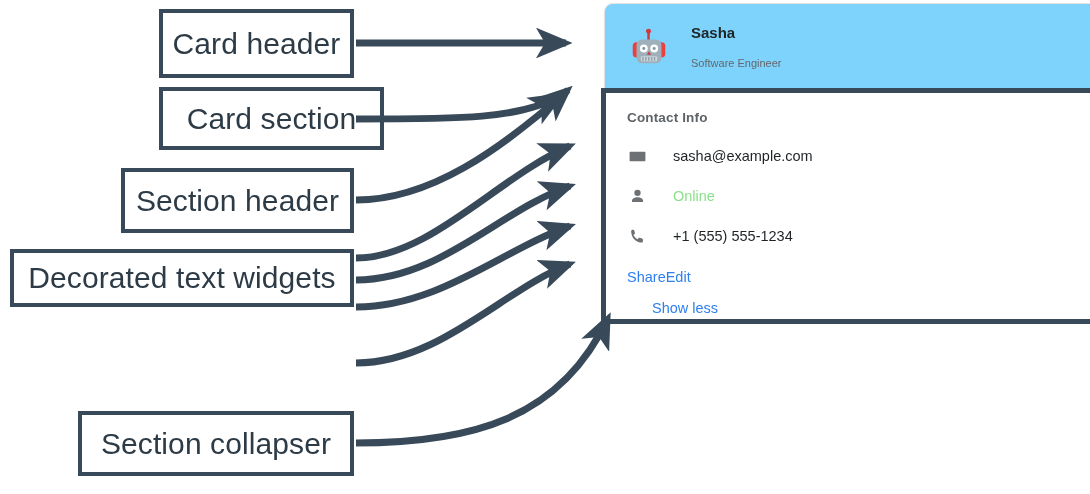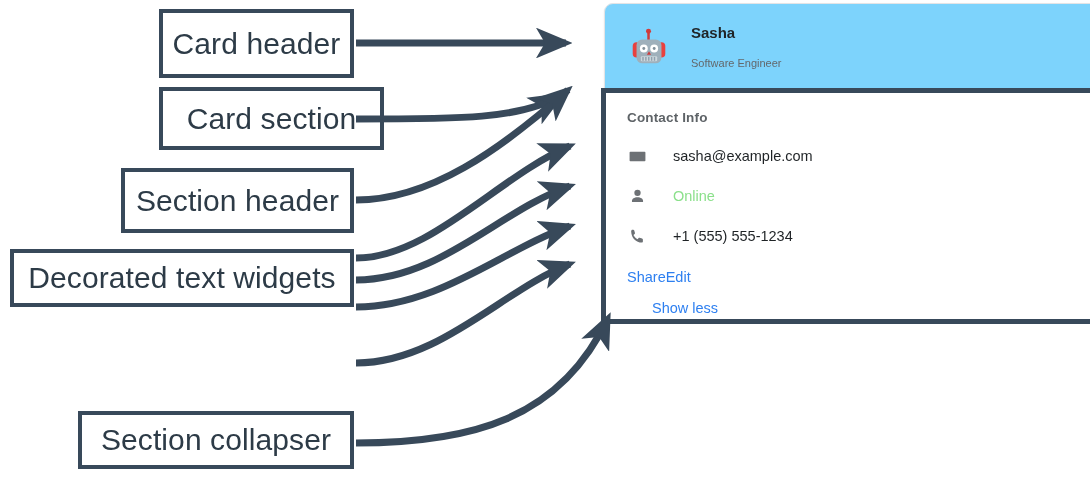--- a/index.html
+++ b/index.html
@@ -239,21 +239,21 @@
 
   <div class="callout" style="left:121px; top:168px; width:233px; height:65px;">
     <span>Section header</span>
   </div>
 
   <div class="callout" style="left:10px; top:249px; width:344px; height:58px;">
     <span>Decorated text widgets</span>
   </div>
 
 
-  <div class="callout" style="left:78px; top:411px; width:276px; height:58px;">
+  <div class="callout" style="left:78px; top:411px; width:276px; height:65px;">
     <span>Section collapser</span>
   </div>
 
   <svg id="annotation-arrows" viewBox="0 0 1090 494">
     <defs>
       <marker id="arrowhead" markerWidth="5.2" markerHeight="4.4" refX="4.3" refY="2.2" orient="auto" markerUnits="strokeWidth">
         <path d="M0,0 L5.2,2.2 L0,4.4 L1.3,2.2 z" fill="#38495a"></path>
       </marker>
     </defs>
     <g fill="none" stroke="#38495a" stroke-width="7" marker-end="url(#arrowhead)">

